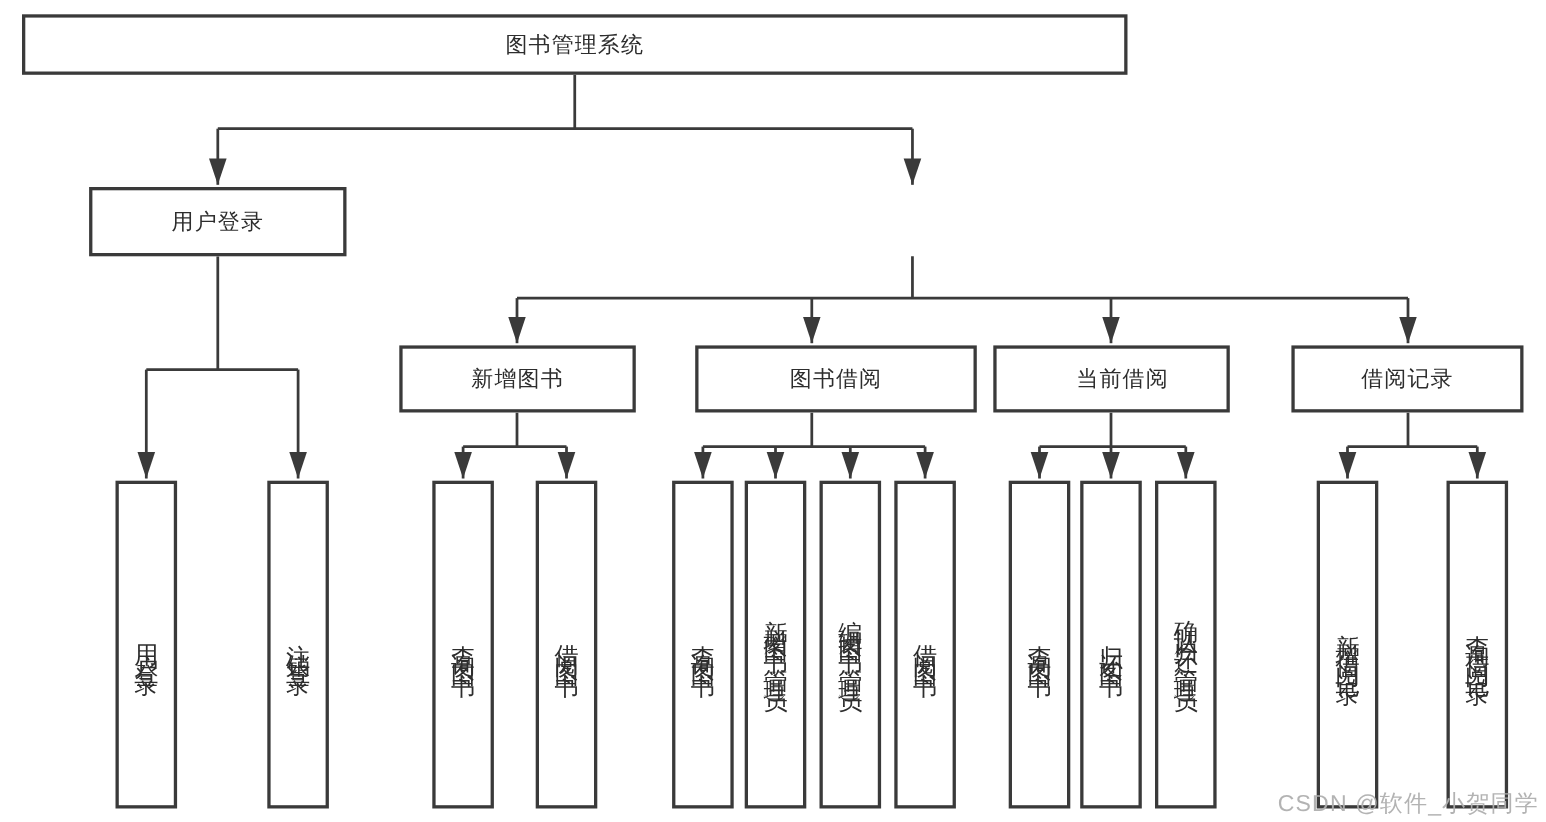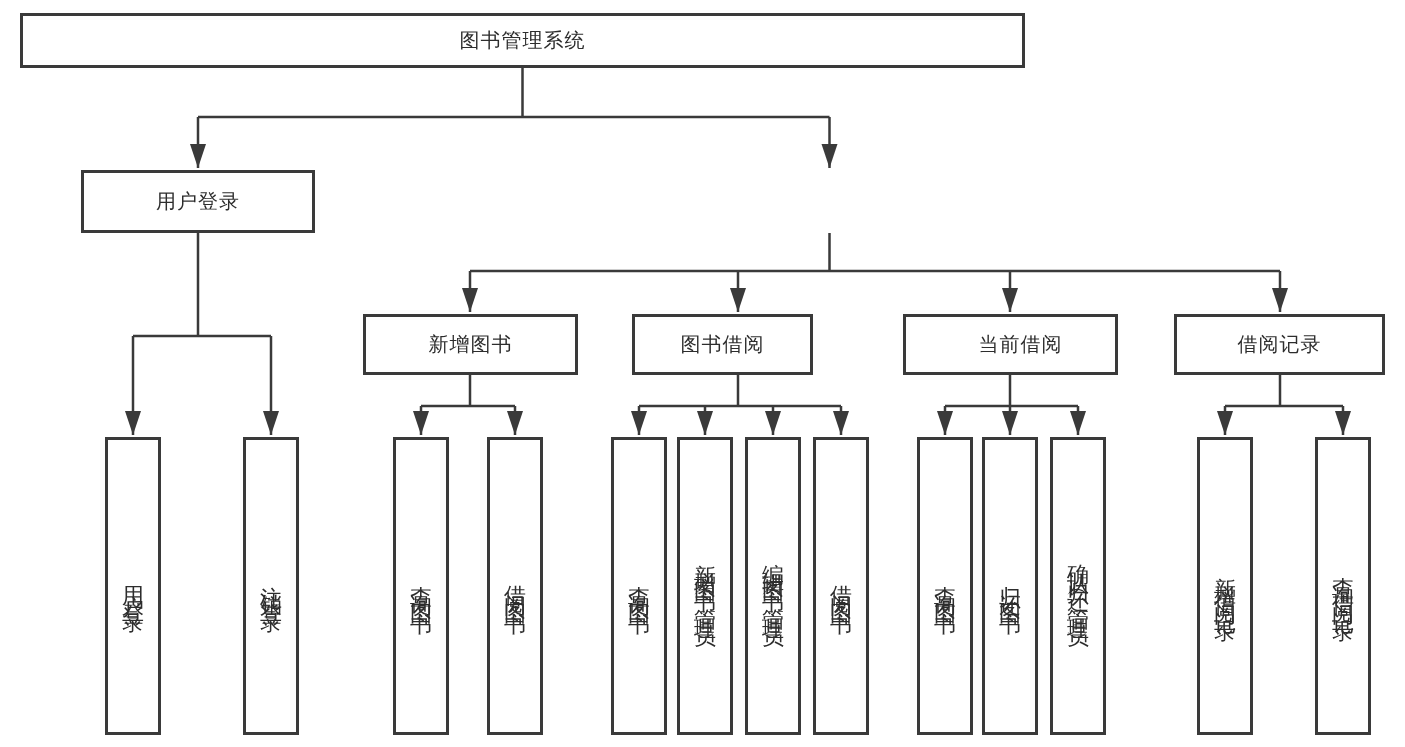--- a/index.html
+++ b/index.html
@@ -99,21 +99,21 @@
     <span>图书管理系统</span>
   </div>
 
   <div class="node h-node" style="left:81px; top:170px; width:234px; height:63px;">
     <span>用户登录</span>
   </div>
 
   <div class="node h-node" style="left:363px; top:314px; width:215px; height:61px;">
     <span>新增图书</span>
   </div>
-  <div class="node h-node" style="left:632px; top:314px; width:181px; height:61px;text-align:right;">
+  <div class="node h-node" style="left:632px; top:314px; width:256px; height:61px;text-align:right;">
     <span>图书借阅</span>
   </div>
   <div class="node h-node" style="left:903px; top:314px; width:215px; height:61px;padding-left:20px;">
     <span>当前借阅</span>
   </div>
   <div class="node h-node" style="left:1174px; top:314px; width:211px; height:61px;">
     <span>借阅记录</span>
   </div>
 
   <div class="node leaf-node" style="left:105px;">
@@ -153,14 +153,15 @@
     <span class="vtext">确认归还（管理员）</span>
   </div>
 
   <div class="node leaf-node" style="left:1197px;">
     <span class="vtext">新增借阅记录</span>
   </div>
   <div class="node leaf-node" style="left:1315px;">
     <span class="vtext">查询借阅记录</span>
   </div>
 
+  <div id="watermark">CSDN @软件_小贺同学</div>
 
 </div>
 
 </body></html>

